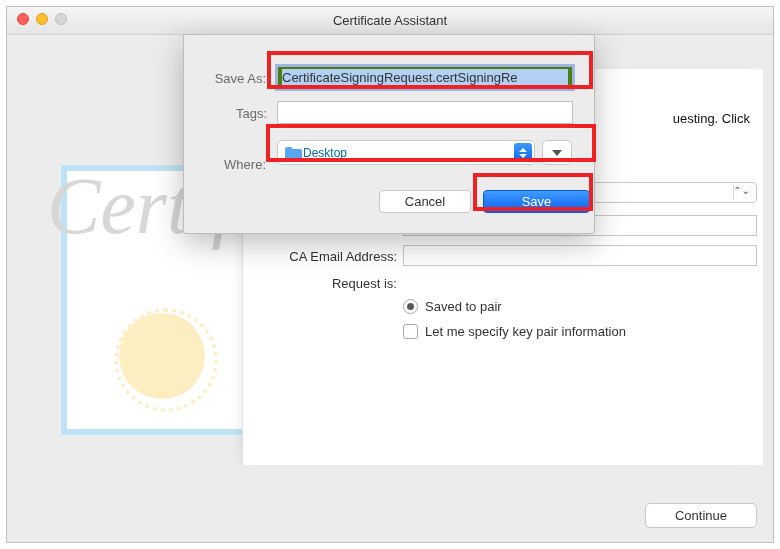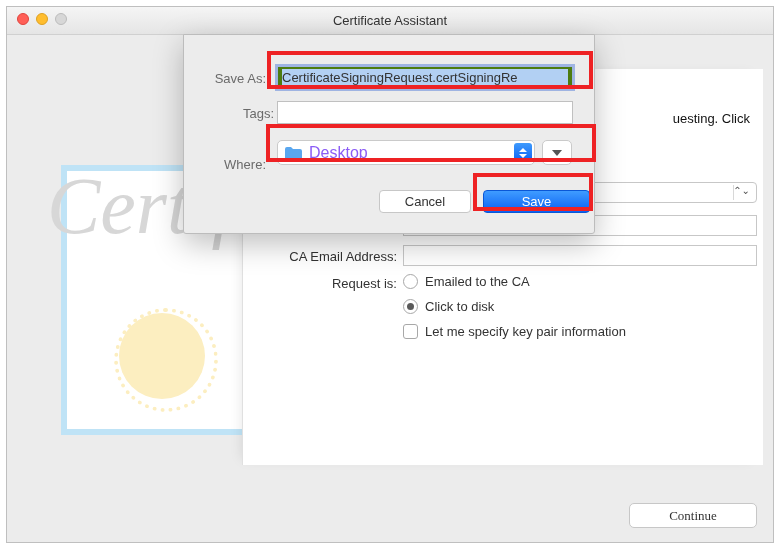--- a/index.html
+++ b/index.html
@@ -100,21 +100,21 @@
   
   .sheet {
     position:absolute; left:176px; top:-1px; width:412px; height:200px;
     background:#ececec;
     border:1px solid #bcbcbc;
     border-radius:0 0 3px 3px;
     box-shadow:0 10px 30px rgba(0,0,0,0.25);
   }
   .sheet-label { position:absolute; font-size:13px; color:#6a6a6a; text-align:right; }
   .lbl-saveas { left:0; top:36px; width:82px; }
-  .lbl-tags   { left:8px; top:71px; width:82px; }
+  .lbl-tags   { left:1px; top:71px; width:82px; }
   .lbl-where  { left:0; top:122px; width:82px; }
 
   .field-saveas {
     position:absolute; left:93px; top:31px; width:296px; height:23px;
     border:1px solid #c0c0c0; background:#4d7c0f;
     outline:3px solid #9fb4e2; outline-offset:-1px;
     padding:2px 4px; font-size:13px;
   }
   .field-saveas .selected-text {
     display:inline-block; background:#b2d0f3;
@@ -125,21 +125,21 @@
     position:absolute; left:93px; top:66px; width:296px; height:23px;
     border:1px solid #c0c0c0; background:#fff;
   }
 
   .where-pop {
     position:absolute; left:93px; top:105px; width:258px; height:25px;
     background:#fff; border:1px solid #cacaca; border-radius:5px;
     display:flex; align-items:center; padding-left:6px;
   }
   .folder-icon svg { display:block; }
-  .where-text { margin-left:7px; font-size:16px; color:#8b5cf6; }
+  .where-text { margin-left:1px; font-size:12px; color:#0369a1; }
   .where-steppers {
     position:absolute; right:2px; top:2px; bottom:2px; width:18px;
     background:linear-gradient(#3e9afc,#0b62f5);
     border-radius:3px;
     display:flex; flex-direction:column; justify-content:center; align-items:center;
   }
   .where-steppers .tri { width:0;height:0;border-left:4px solid transparent;border-right:4px solid transparent; }
   .where-steppers .up { border-bottom:4px solid #fff; margin-bottom:2px; }
   .where-steppers .dn { border-top:4px solid #fff; }
   .where-expand {
@@ -152,23 +152,23 @@
   .btn {
     height:23px; padding:0 18px; border-radius:4px; font-size:13px;
     display:flex; align-items:center; justify-content:center;
   }
   .btn-default { background:linear-gradient(#3f9cff,#0a60f4); color:#fff; border:1px solid #0a57d6; }
   .btn-normal  { background:#fff; color:#333; border:1px solid #c7c7c7; }
   .btn-cancel { position:absolute; left:195px; top:155px; width:92px; }
   .btn-save   { position:absolute; left:299px; top:155px; width:107px; }
 
   .continue-btn {
-    position:absolute; right:16px; bottom:14px; width:128px; height:25px;
+    position:absolute; right:16px; bottom:14px; width:112px; height:25px;
     background:#fff; border:1px solid #c7c7c7; border-radius:5px;
-    font-size:13px; display:flex; align-items:center; justify-content:center;font-family:Liberation Serif, serif;
+    font-size:13px; display:flex; align-items:center; justify-content:center;
   }
 
   
   .hl { position:absolute; border:4px solid #ee2224; pointer-events:none; }
   .hl-saveas { left:267px; top:51px;  width:326px; height:38px; }
   .hl-where  { left:266px; top:124px; width:330px; height:38px; }
   .hl-save   { left:473px; top:173px; width:120px; height:38px; }
 </style>
 </head>
 <body>
@@ -197,27 +197,23 @@
       <div class="under-dropdown">
         <span class="arrow">⌃⌄</span>
       </div>
       <div class="under-textinput"></div>
 
       <div class="under-label lbl-ca">CA Email Address:</div>
       <div class="under-textinput ca"></div>
 
       <div class="under-label lbl-req">Request is:</div>
 
-      <div class="opt-row opt1">
-        <span class="radio"></span>
-        <span>Emailed to the CA</span>
-      </div>
       <div class="opt-row opt2">
         <span class="radio selected"></span>
-        <span>Click to disk</span>
+        <span>Saved to pair</span>
       </div>
       <div class="opt-row opt3">
         <span class="check"></span>
         <span>Let me specify key pair information</span>
       </div>
     </div>
 
     <div class="sheet">
       <div class="sheet-label lbl-saveas">Save As:</div>
       <div class="sheet-label lbl-tags">Tags:</div>

